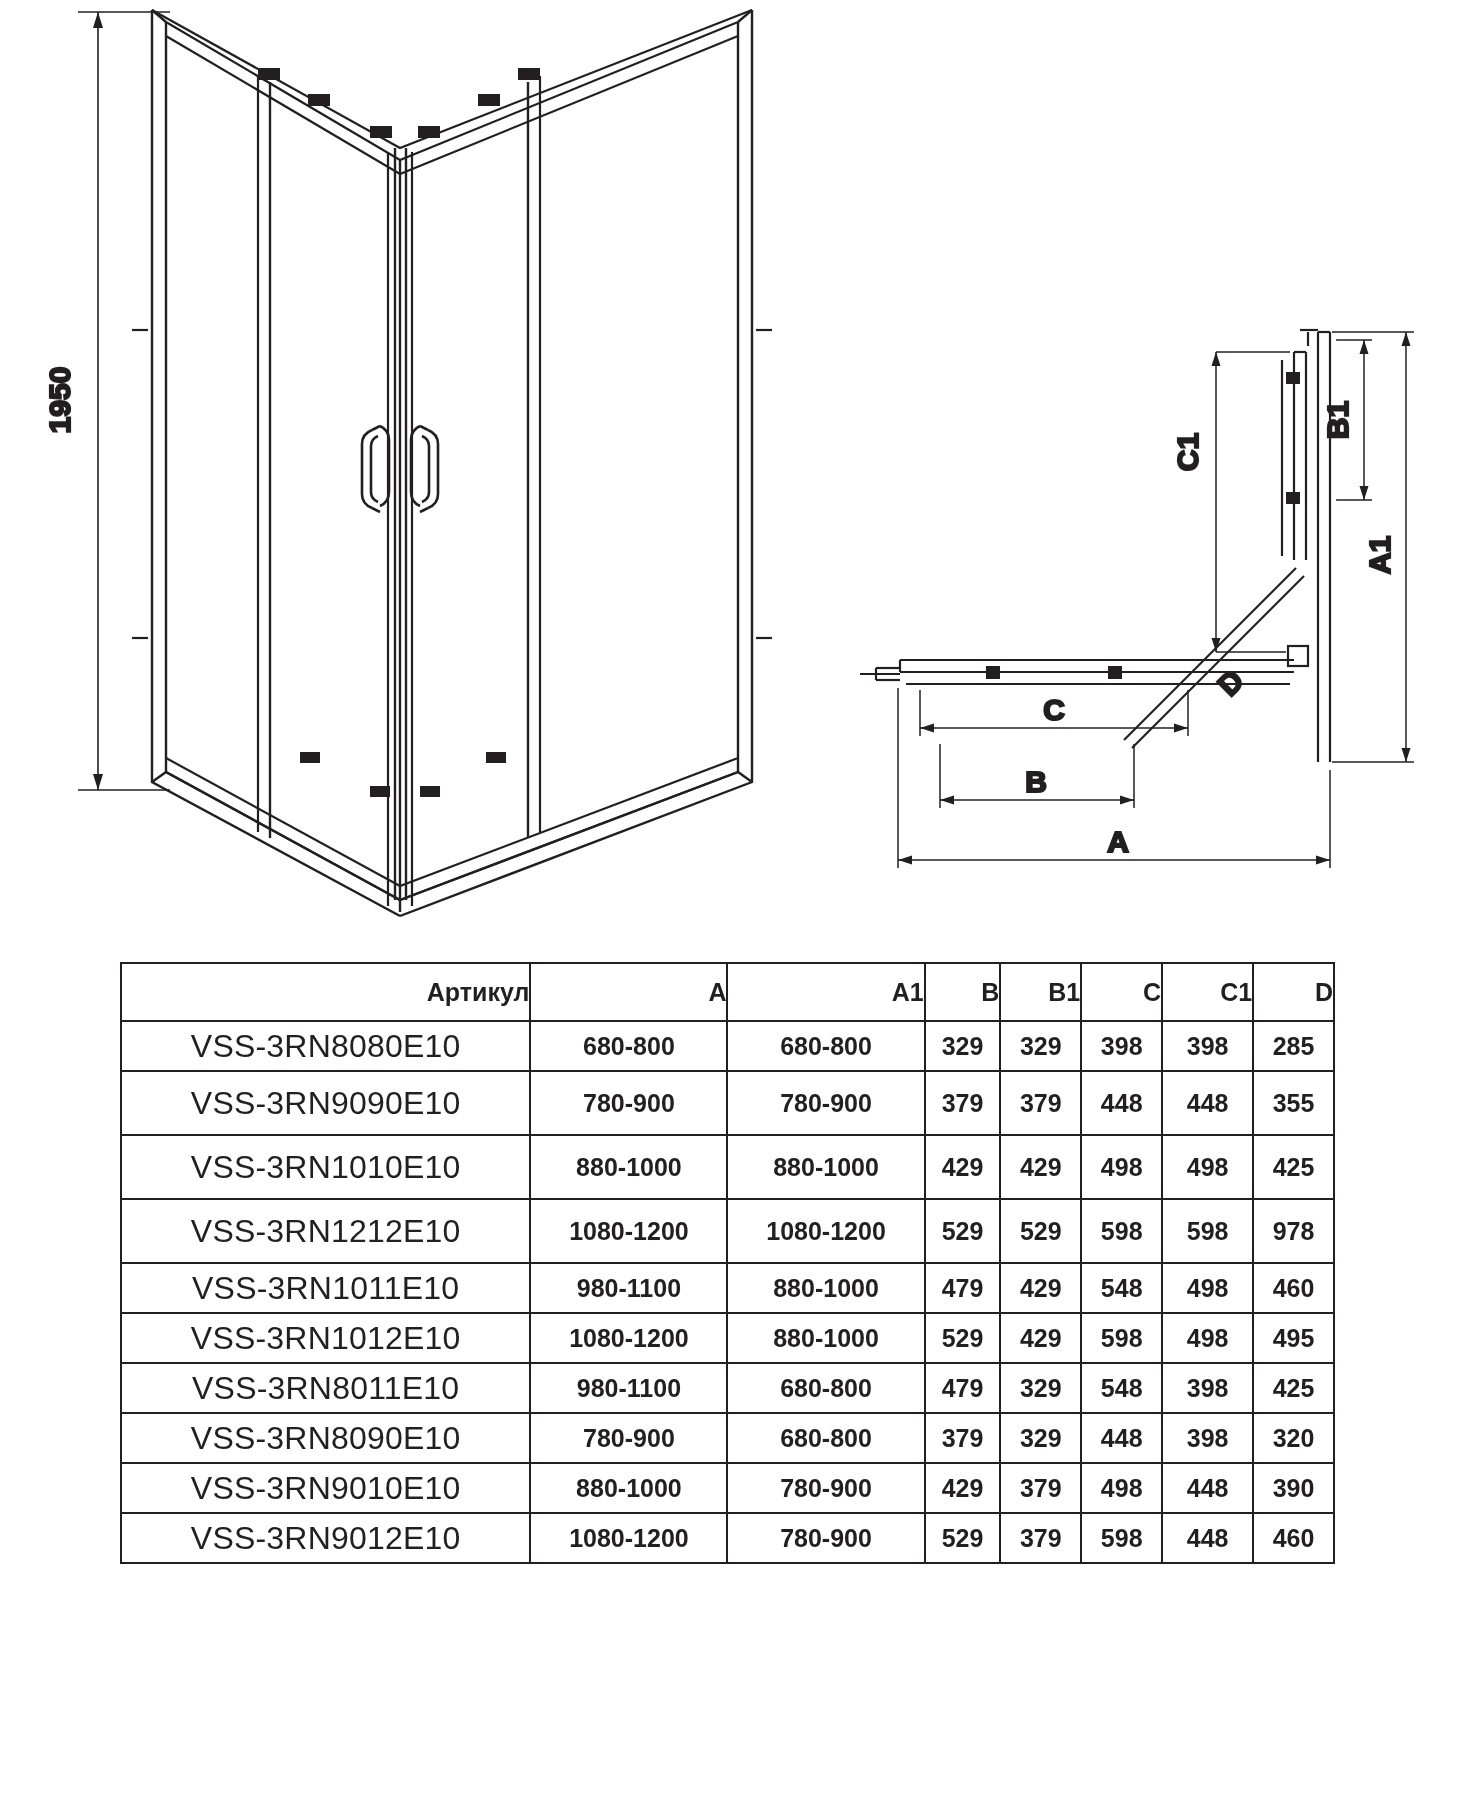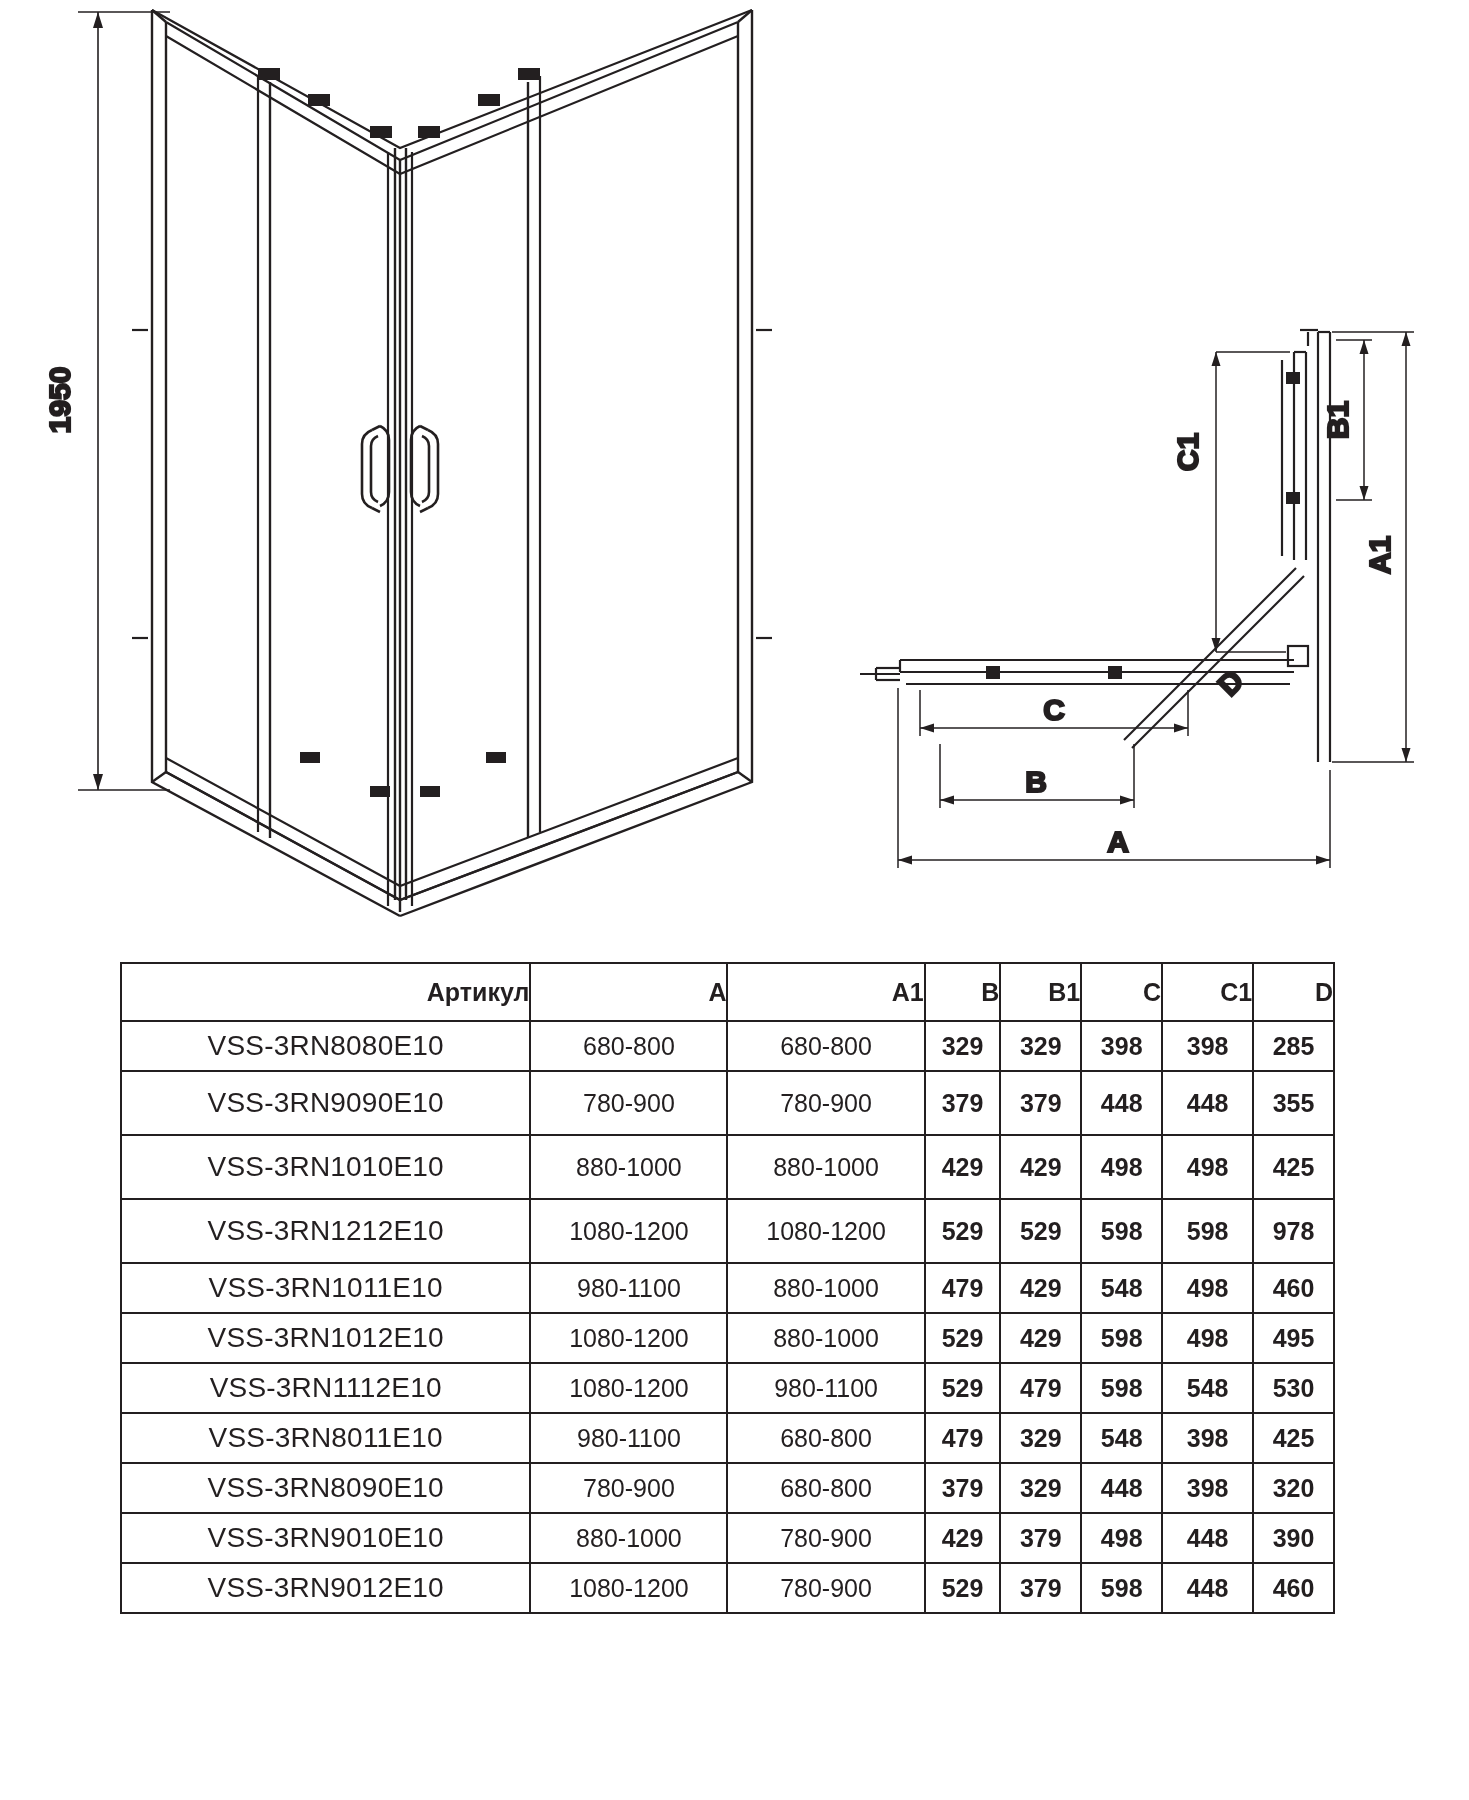--- a/index.html
+++ b/index.html
@@ -52,25 +52,25 @@
     font-weight: bold;
     font-size: 25px;
     height: 56px;
     text-align: right;
   }
   table.spec tr.tall td {
     height: 62px;
     margin-top: 36px;
   }
   table.spec td.art {
-    font-size: 28px;
+    font-size: 32px;
     letter-spacing: 0.2px;
   }
   table.spec td.dim {
-    font-weight: normal;
+    font-weight: bold;
     font-size: 25px;
   }
   table.spec td.num {
     font-weight: bold;
     font-size: 25px;
   }
   col.c-art { width: 405px; }
   col.c-a   { width: 195px; }
   col.c-a1  { width: 195px; }
   col.c-b   { width: 75px; }
@@ -372,30 +372,20 @@
             <td class="art">VSS-3RN1012E10</td>
             <td class="dim">1080-1200</td>
             <td class="dim">880-1000</td>
             <td class="num">529</td>
             <td class="num">429</td>
             <td class="num">598</td>
             <td class="num">498</td>
             <td class="num">495</td>
           </tr>
           <tr>
-            <td class="art">VSS-3RN1112E10</td>
-            <td class="dim">1080-1200</td>
-            <td class="dim">980-1100</td>
-            <td class="num">529</td>
-            <td class="num">479</td>
-            <td class="num">598</td>
-            <td class="num">548</td>
-            <td class="num">530</td>
-          </tr>
-          <tr>
             <td class="art">VSS-3RN8011E10</td>
             <td class="dim">980-1100</td>
             <td class="dim">680-800</td>
             <td class="num">479</td>
             <td class="num">329</td>
             <td class="num">548</td>
             <td class="num">398</td>
             <td class="num">425</td>
           </tr>
           <tr>

